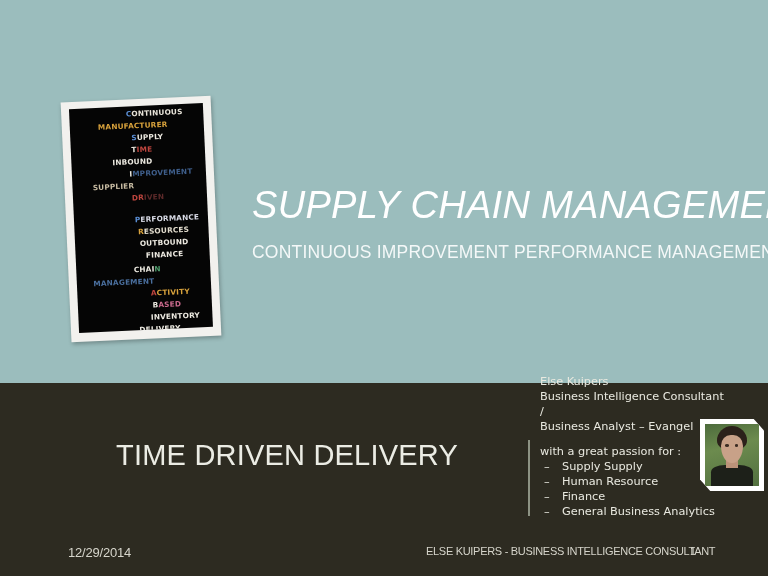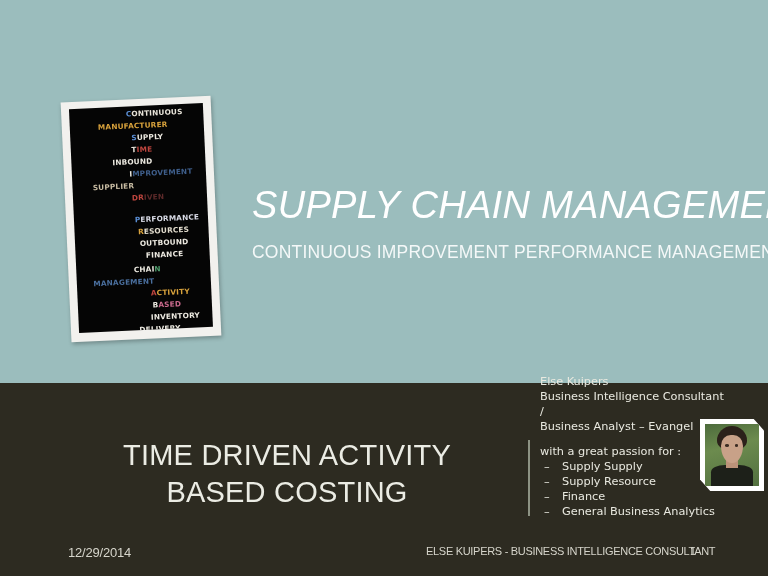--- a/index.html
+++ b/index.html
@@ -262,36 +262,35 @@
         <div class="wc-line" style="top: 220px; transform: translateX(14px); color: rgb(236, 233, 224);">DELIVERY</div>
       </div>
   </div>
 
   <div id="title-block">
     <h1 id="main-title">SUPPLY CHAIN MANAGEMENT</h1>
     <p id="subtitle">CONTINUOUS IMPROVEMENT PERFORMANCE MANAGEMENT STRAT</p>
   </div>
 
   <div id="lower-heading">
-    <div>TIME DRIVEN ACTIVITY</div>
-    <div>BASED COSTING</div>
+    <div>TIME DRIVEN DELIVERY</div>
   </div>
 
   <div id="vertical-divider"></div>
 
   <div id="bio-block">
     <div class="bio-line">Else Kuipers</div>
     <div class="bio-line">Business Intelligence Consultant</div>
     <div class="bio-line">/</div>
     <div class="bio-line">Business Analyst – Evangel</div>
     <div id="bio-spacer"></div>
     <div id="bio-passion">with a great passion for :</div>
     <ul id="bio-bullets">
         <li><span class="dash">–</span><span>Supply Supply</span></li>
-        <li><span class="dash">–</span><span>Supply Resource</span></li>
+        <li><span class="dash">–</span><span>Human Resource</span></li>
         <li><span class="dash">–</span><span>Finance</span></li>
         <li><span class="dash">–</span><span>General Business Analytics</span></li>
       </ul>
   </div>
 
   <div id="portrait-photo">
     <div id="portrait-inner">
       <div class="p-body"></div>
       <div class="p-neck"></div>
       <div class="p-hair"></div>

